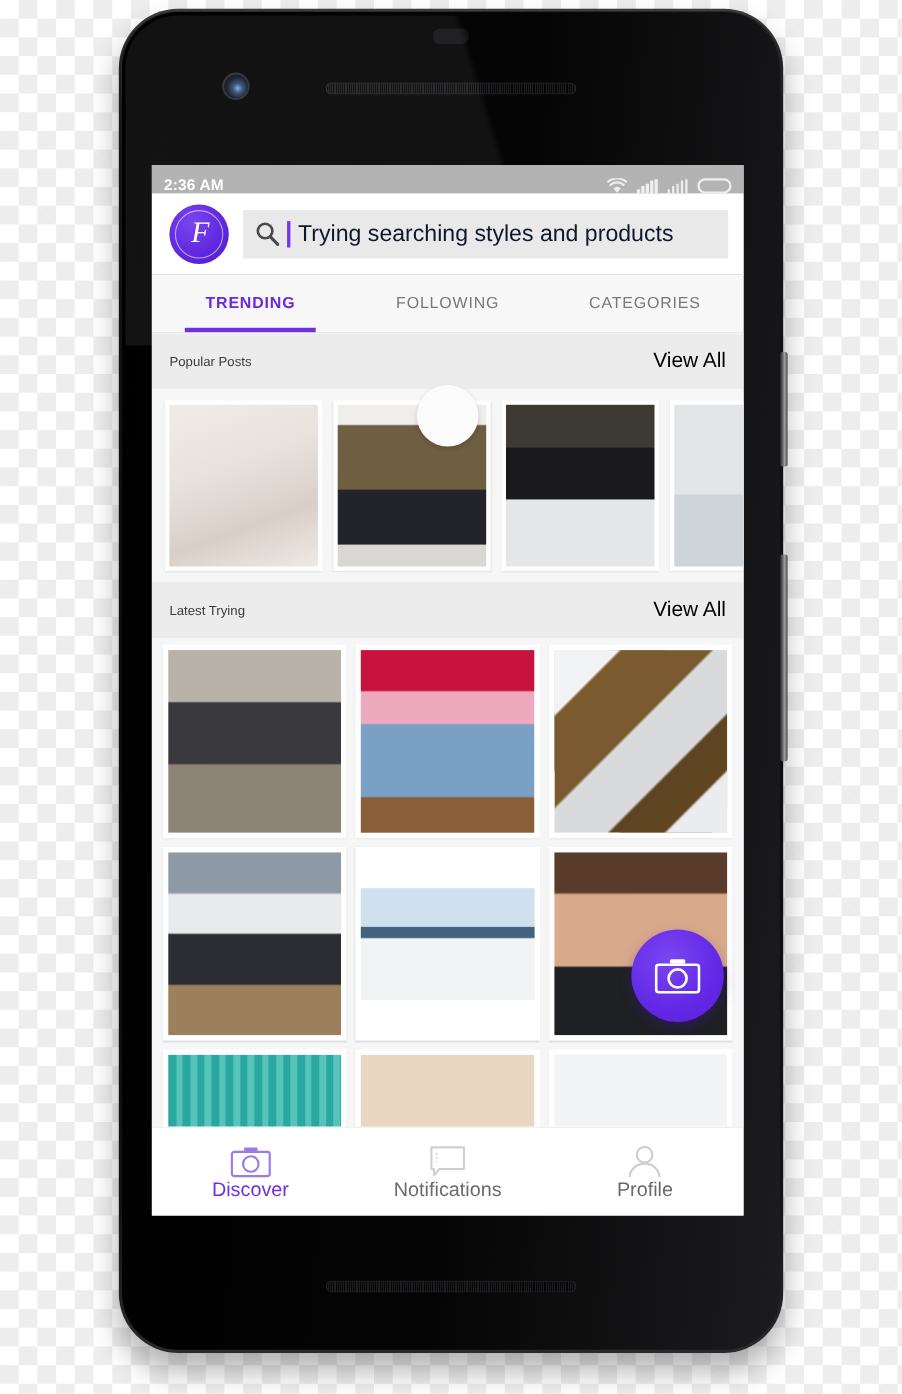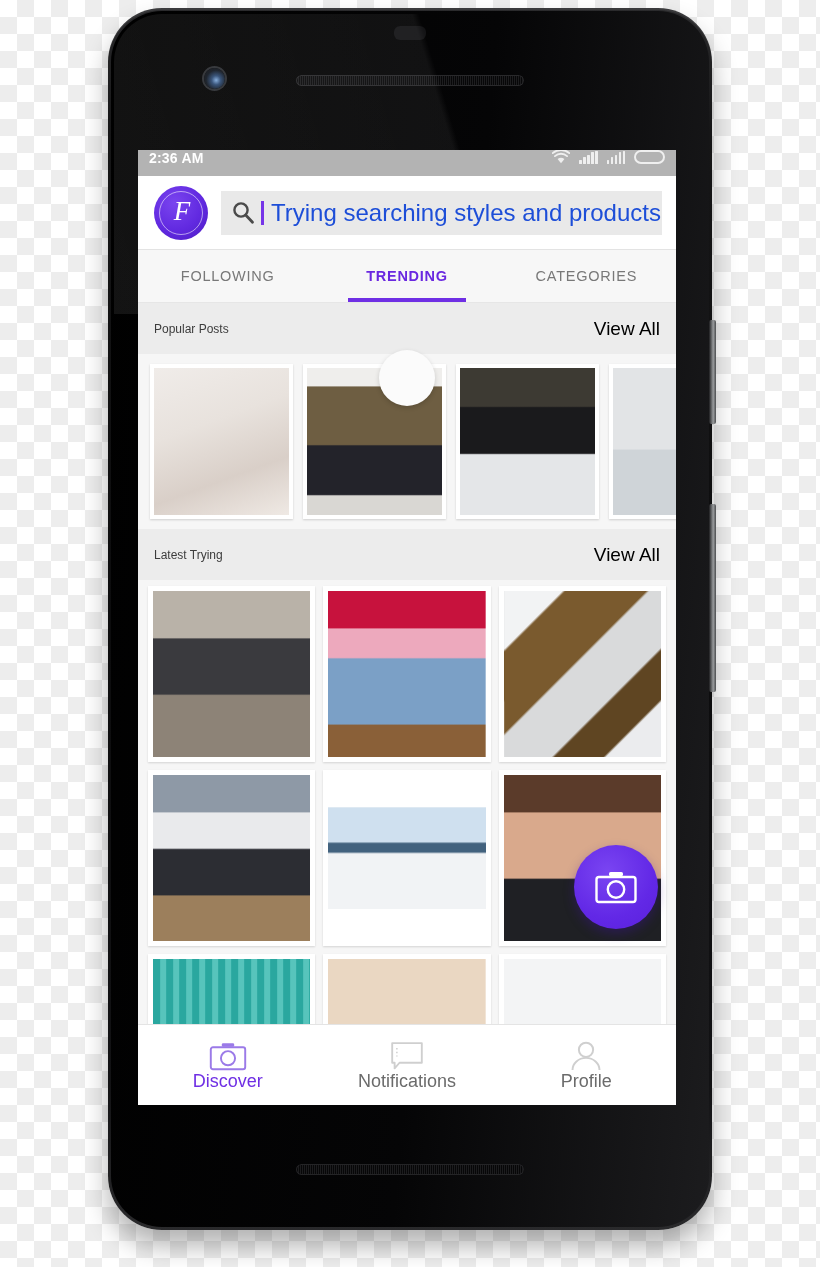--- a/index.html
+++ b/index.html
@@ -83,21 +83,21 @@
     position:absolute;
     left:138px;top:150px;
     width:538px;height:955px;
     background:#ffffff;
     overflow:hidden;
   }
 
   
   #status-bar{
     height:26px;background:#b3b3b3;
-    display:flex;align-items:flex-start;justify-content:space-between;
+    display:flex;align-items:flex-end;justify-content:space-between;
     padding:0 11px;box-sizing:border-box;
   }
   #status-time{color:#ffffff;font-size:14px;font-weight:bold;letter-spacing:.2px;}
   #status-icons{display:flex;align-items:center;gap:9px;}
   .sig-bars{display:flex;align-items:flex-end;gap:1.5px;height:13px;}
   .sig-bars i{width:2.5px;background:#efefef;display:block;border-radius:.5px;}
   .sig-bars i:nth-child(1){height:4px;}
   .sig-bars i:nth-child(2){height:6.5px;}
   .sig-bars i:nth-child(3){height:9px;}
   .sig-bars i:nth-child(4){height:11.5px;}
@@ -129,21 +129,21 @@
   #search-field{
     flex:1 1 auto;height:44px;background:#e9e9e9;
     display:flex;align-items:center;padding:0 10px;box-sizing:border-box;gap:4px;
     overflow:hidden;
   }
   #search-icon{flex:0 0 auto;display:block;}
   #text-cursor{
     width:3px;height:24px;background:#7635e8;flex:0 0 auto;margin:0 3px 0 1px;
   }
   #search-placeholder{
-    color:#1d4ed8;font-size:24px;white-space:nowrap;
+    color:#0f172a;font-size:21px;white-space:nowrap;
   }
 
   
   #tab-bar{
     height:52px;background:#f7f7f7;display:flex;position:relative;
     border-bottom:1px solid #e6e6e6;
   }
   .tab{
     flex:1 1 0;display:flex;align-items:center;justify-content:center;
     font-size:14.5px;letter-spacing:.75px;color:#787878;position:relative;
@@ -290,22 +290,22 @@
       <svg id="search-icon" width="25" height="25" viewBox="0 0 25 25">
         <circle cx="10" cy="10" r="6.6" stroke="#4a4a4a" stroke-width="2.4" fill="none"></circle>
         <line x1="14.9" y1="15.3" x2="21.5" y2="22.2" stroke="#4a4a4a" stroke-width="2.8" stroke-linecap="round"></line>
       </svg>
       <span id="text-cursor"></span>
       <span id="search-placeholder">Trying searching styles and products</span>
     </div>
   </div>
 
   <div id="tab-bar">
+    <div class="tab active">TRENDING</div>
     <div class="tab">FOLLOWING</div>
-    <div class="tab active">TRENDING</div>
     <div class="tab">CATEGORIES</div>
   </div>
 
   <div id="content">
 
     <div id="refresh-spinner"></div>
 
     <div class="section-header">
       <span class="section-title">Popular Posts</span>
       <span class="section-action">View All</span>

